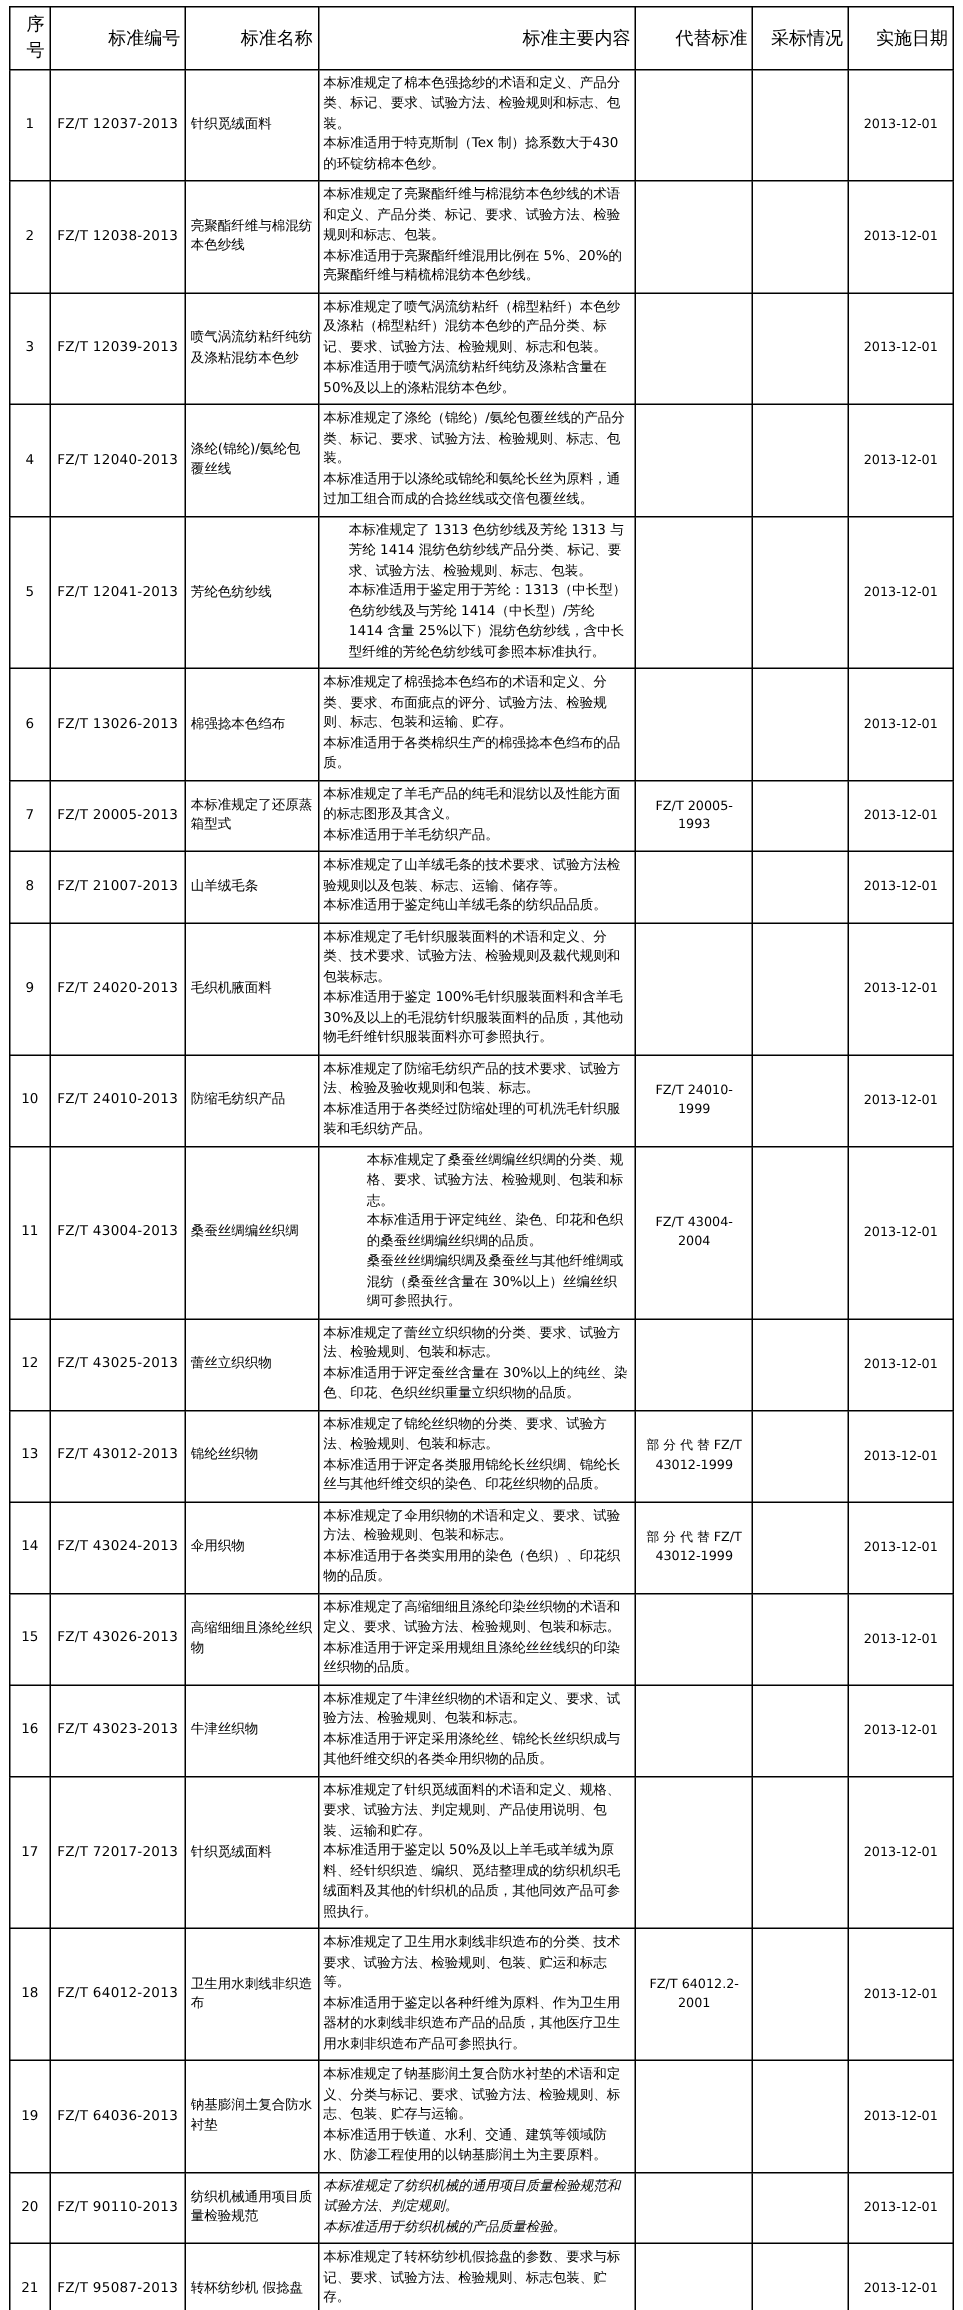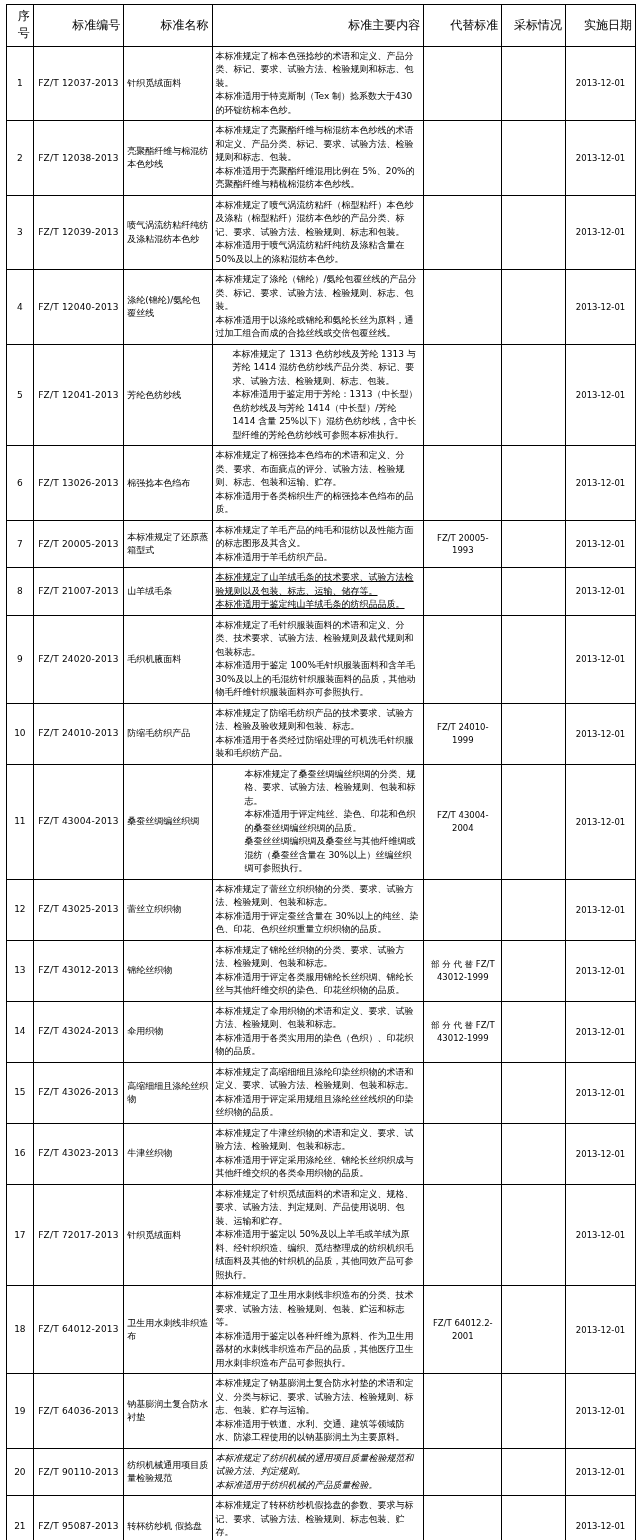--- a/index.html
+++ b/index.html
@@ -175,21 +175,21 @@
           <td class="content" style="white-space: pre-line;">本标准规定了羊毛产品的纯毛和混纺以及性能方面的标志图形及其含义。
 本标准适用于羊毛纺织产品。</td>
           <td class="replace" style="white-space: pre-line;">FZ/T 20005-1993</td>
           <td class="adopt"></td>
           <td class="date">2013-12-01</td>
         </tr>
         <tr>
           <td class="seq">8</td>
           <td class="code">FZ/T 21007-2013</td>
           <td class="name">山羊绒毛条</td>
-          <td class="content" style="white-space: pre-line; text-decoration: underline;">本标准规定了山羊绒毛条的技术要求、试验方法检验规则以及包装、标志、运输、储存等。
+          <td class="content" style="white-space: pre-line;">本标准规定了山羊绒毛条的技术要求、试验方法检验规则以及包装、标志、运输、储存等。
 本标准适用于鉴定纯山羊绒毛条的纺织品品质。</td>
           <td class="replace" style="white-space: pre-line;"></td>
           <td class="adopt"></td>
           <td class="date">2013-12-01</td>
         </tr>
         <tr>
           <td class="seq">9</td>
           <td class="code">FZ/T 24020-2013</td>
           <td class="name">毛织机腋面料</td>
           <td class="content" style="white-space: pre-line;">本标准规定了毛针织服装面料的术语和定义、分类、技术要求、试验方法、检验规则及裁代规则和包装标志。

